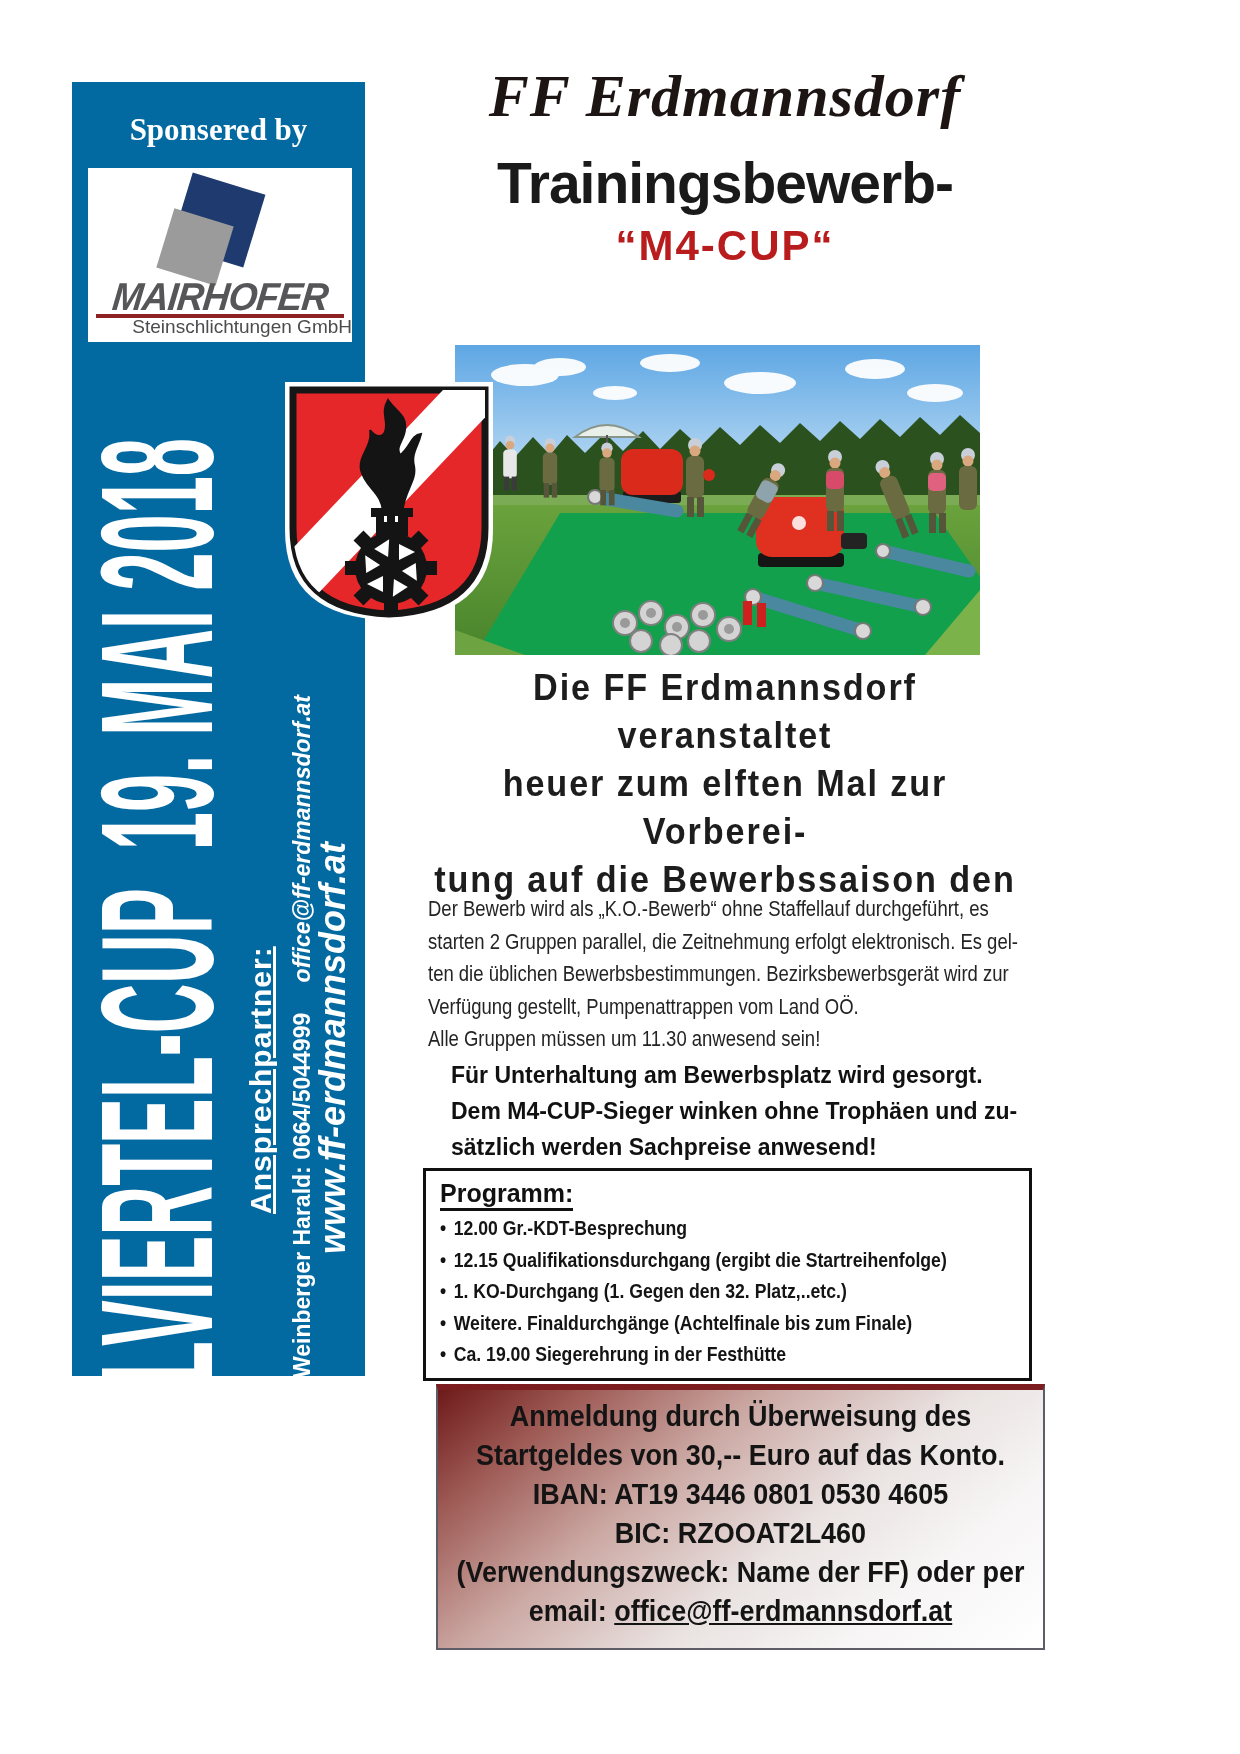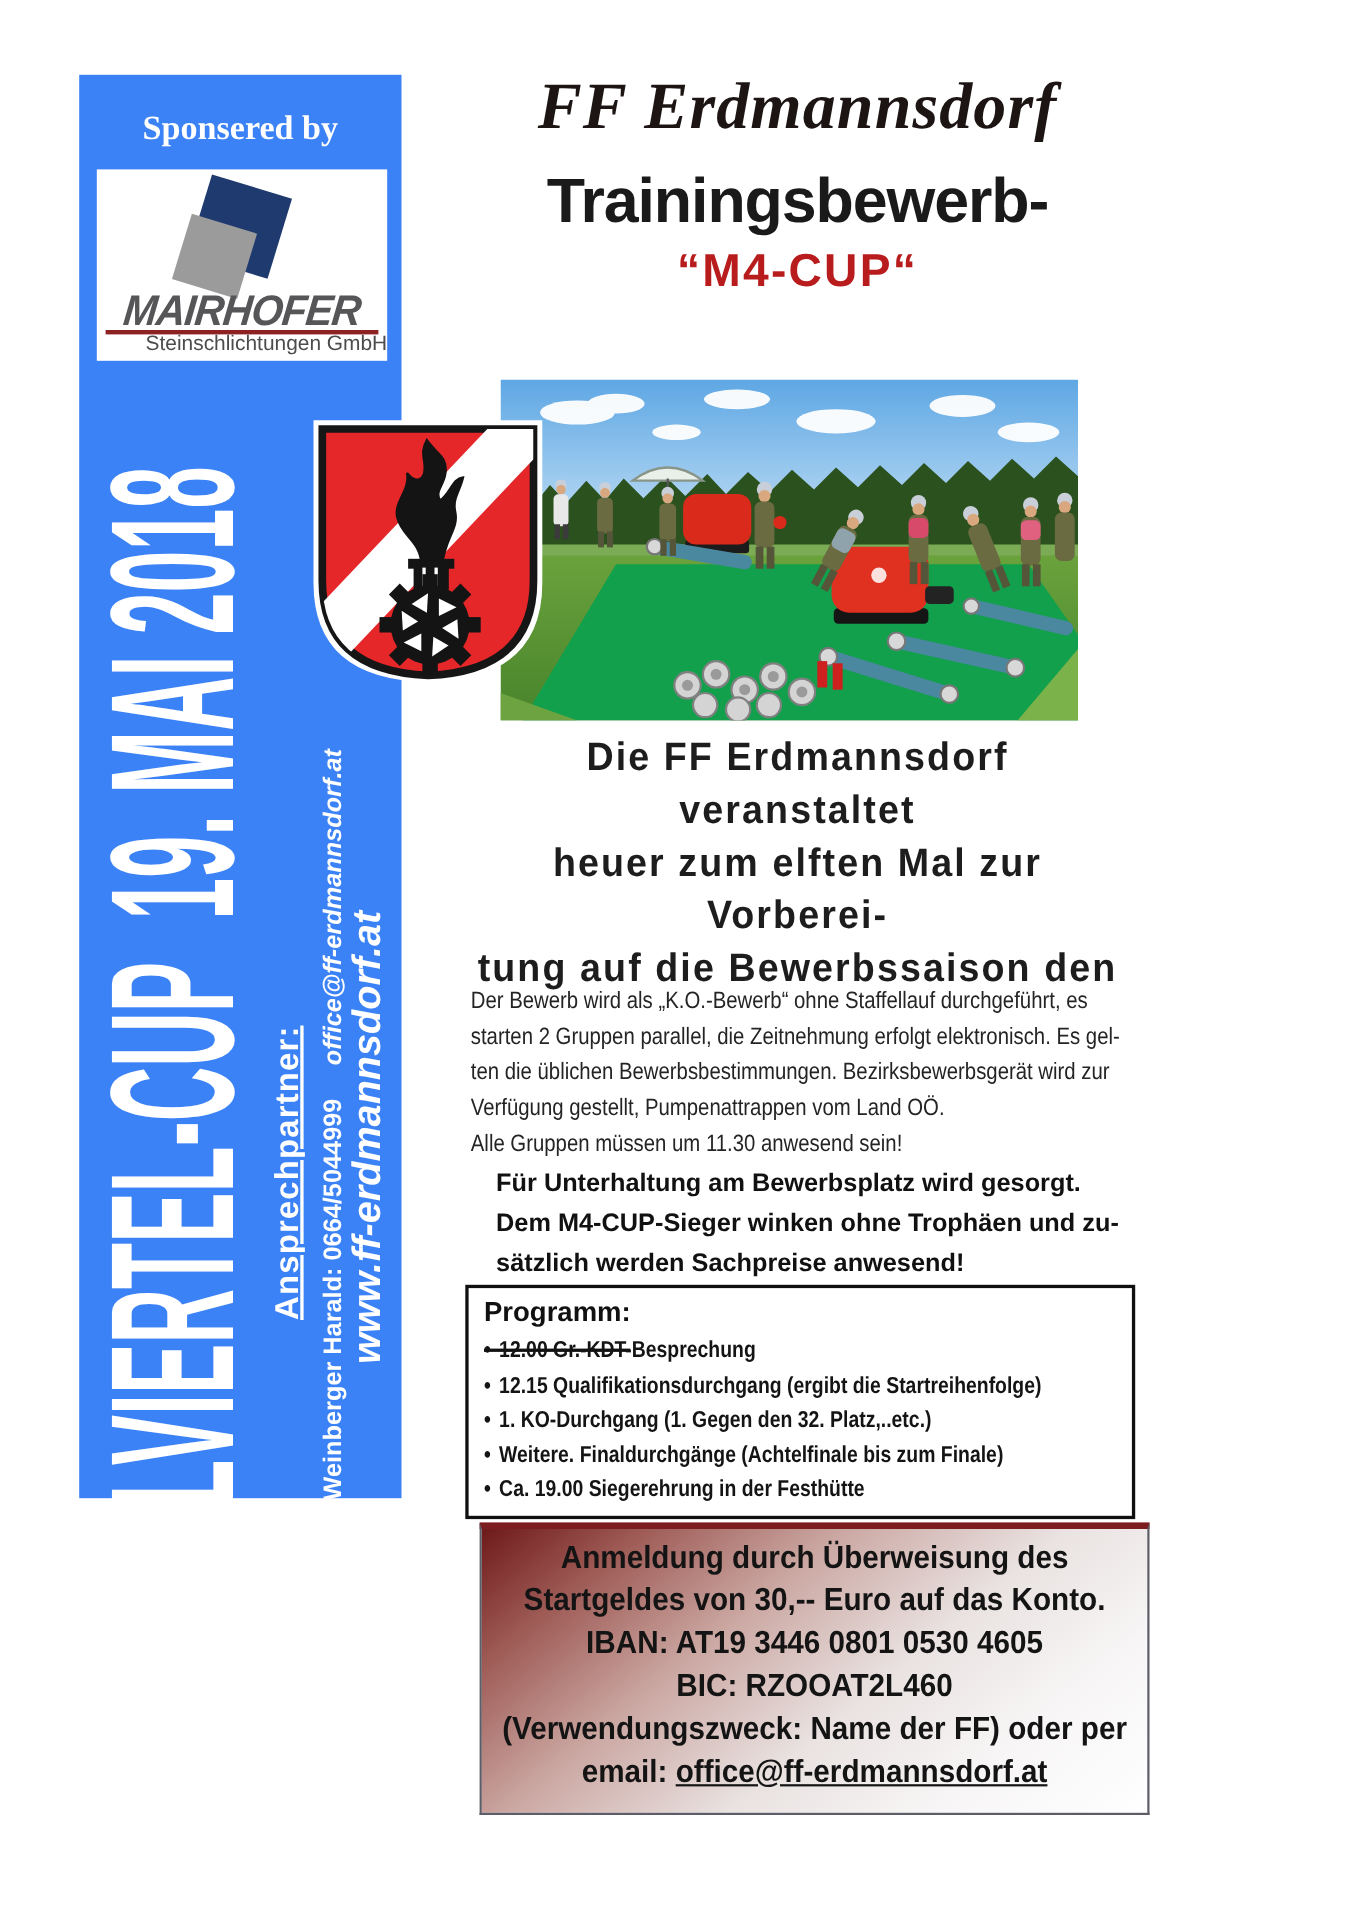--- a/index.html
+++ b/index.html
@@ -1,20 +1,20 @@
 <!DOCTYPE html>
 <html><head>
 <meta charset="utf-8">
 <style>
   html,body{margin:0;padding:0;background:#fff;}
   #page{position:relative;width:1240px;height:1754px;background:#ffffff;overflow:hidden;
         font-family:"Liberation Sans",sans-serif;color:#161616;}
 
   
-  #banner{position:absolute;left:72px;top:68px;width:293px;height:1294px;background:#3b82f6;}
+  #banner{position:absolute;left:72px;top:82px;width:293px;height:1294px;background:#0369a1;}
   #sponsored{position:absolute;left:0;top:30px;width:100%;text-align:center;
              font-family:"Liberation Serif",serif;font-weight:bold;font-size:31px;color:#ffffff;}
   #logo-box{position:absolute;left:16px;top:86px;width:264px;height:174px;background:#ffffff;}
   .sq{position:absolute;}
   #sq-blue{left:92px;top:14px;width:76px;height:76px;background:#1e3a6e;transform:rotate(17deg);}
   #sq-gray{left:76px;top:48px;width:62px;height:62px;background:#9b9b9b;transform:rotate(17deg);}
   #mairhofer{position:absolute;left:0;top:108px;width:100%;text-align:center;
              font-weight:bold;font-style:italic;font-size:37px;letter-spacing:-1px;color:#565659;
              transform:skewX(-6deg) scaleY(1.05);}
   #logo-rule{position:absolute;left:8px;top:146px;width:248px;height:4px;background:#8e2223;}
@@ -46,21 +46,21 @@
   #body-par{position:absolute;left:428px;top:893px;width:720px;
             font-size:21.5px;line-height:32.6px;color:#242424;
             transform:scaleX(.86);transform-origin:left top;}
   #highlight{position:absolute;left:428px;top:1057px;width:640px;
              font-weight:bold;font-size:23px;line-height:36px;color:#111;margin-left:23px;}
 
   
   #programm{position:absolute;left:423px;top:1168px;width:603px;height:207px;
             border:3px solid #101010;background:#fff;}
   #programm-head{margin:8px 0 4px 14px;font-weight:bold;font-size:25px;color:#111;}
-  #programm-head span{border-bottom:3px solid #111;padding-bottom:19px;}
+  #programm-head span{border-bottom:3px solid #111;padding-bottom:1px;}
   #programm-list{margin:2px 0 0 14px;width:700px;transform:scaleX(.84);transform-origin:left top;}
   .prog-item{font-weight:bold;font-size:21px;line-height:31.5px;color:#141414;}
   .prog-item::before{content:"•";margin-right:9px;}
 
   
   #anmeldung{position:absolute;left:436px;top:1384px;width:605px;height:258px;
              border:2px solid #5d5d68;border-top:6px solid #7c1d1f;
              background:linear-gradient(140deg,#6e1a1a 0%,#9e5a55 16%,#cba7a2 36%,#e9e2e1 58%,#f7f5f5 78%,#ffffff 100%);}
   #anmeldung-inner{width:655px;margin-left:-25px;margin-top:7px;text-align:center;
                    transform:scaleX(.93);transform-origin:center top;

